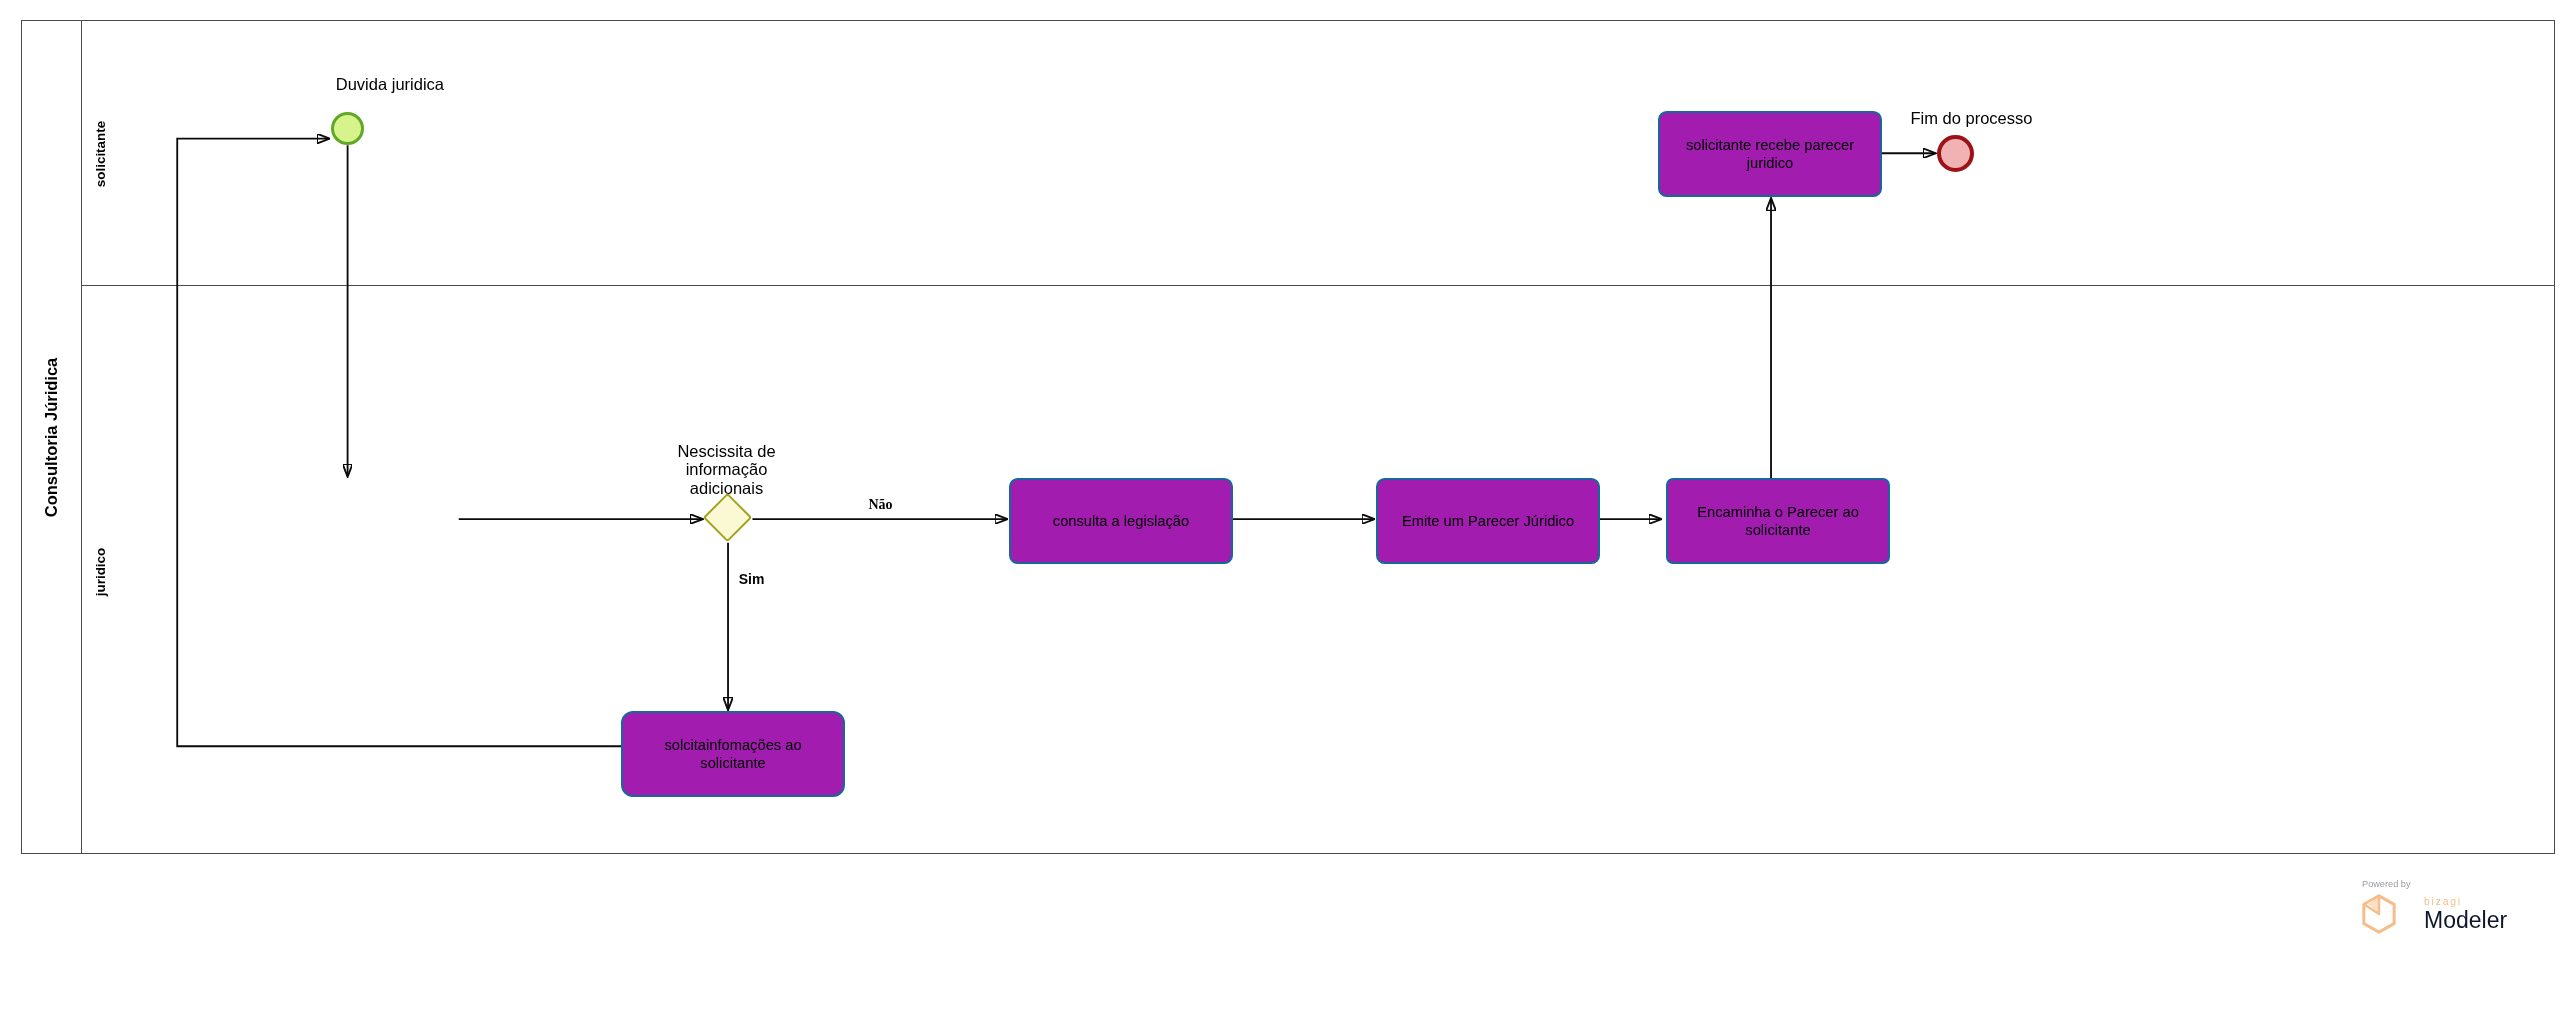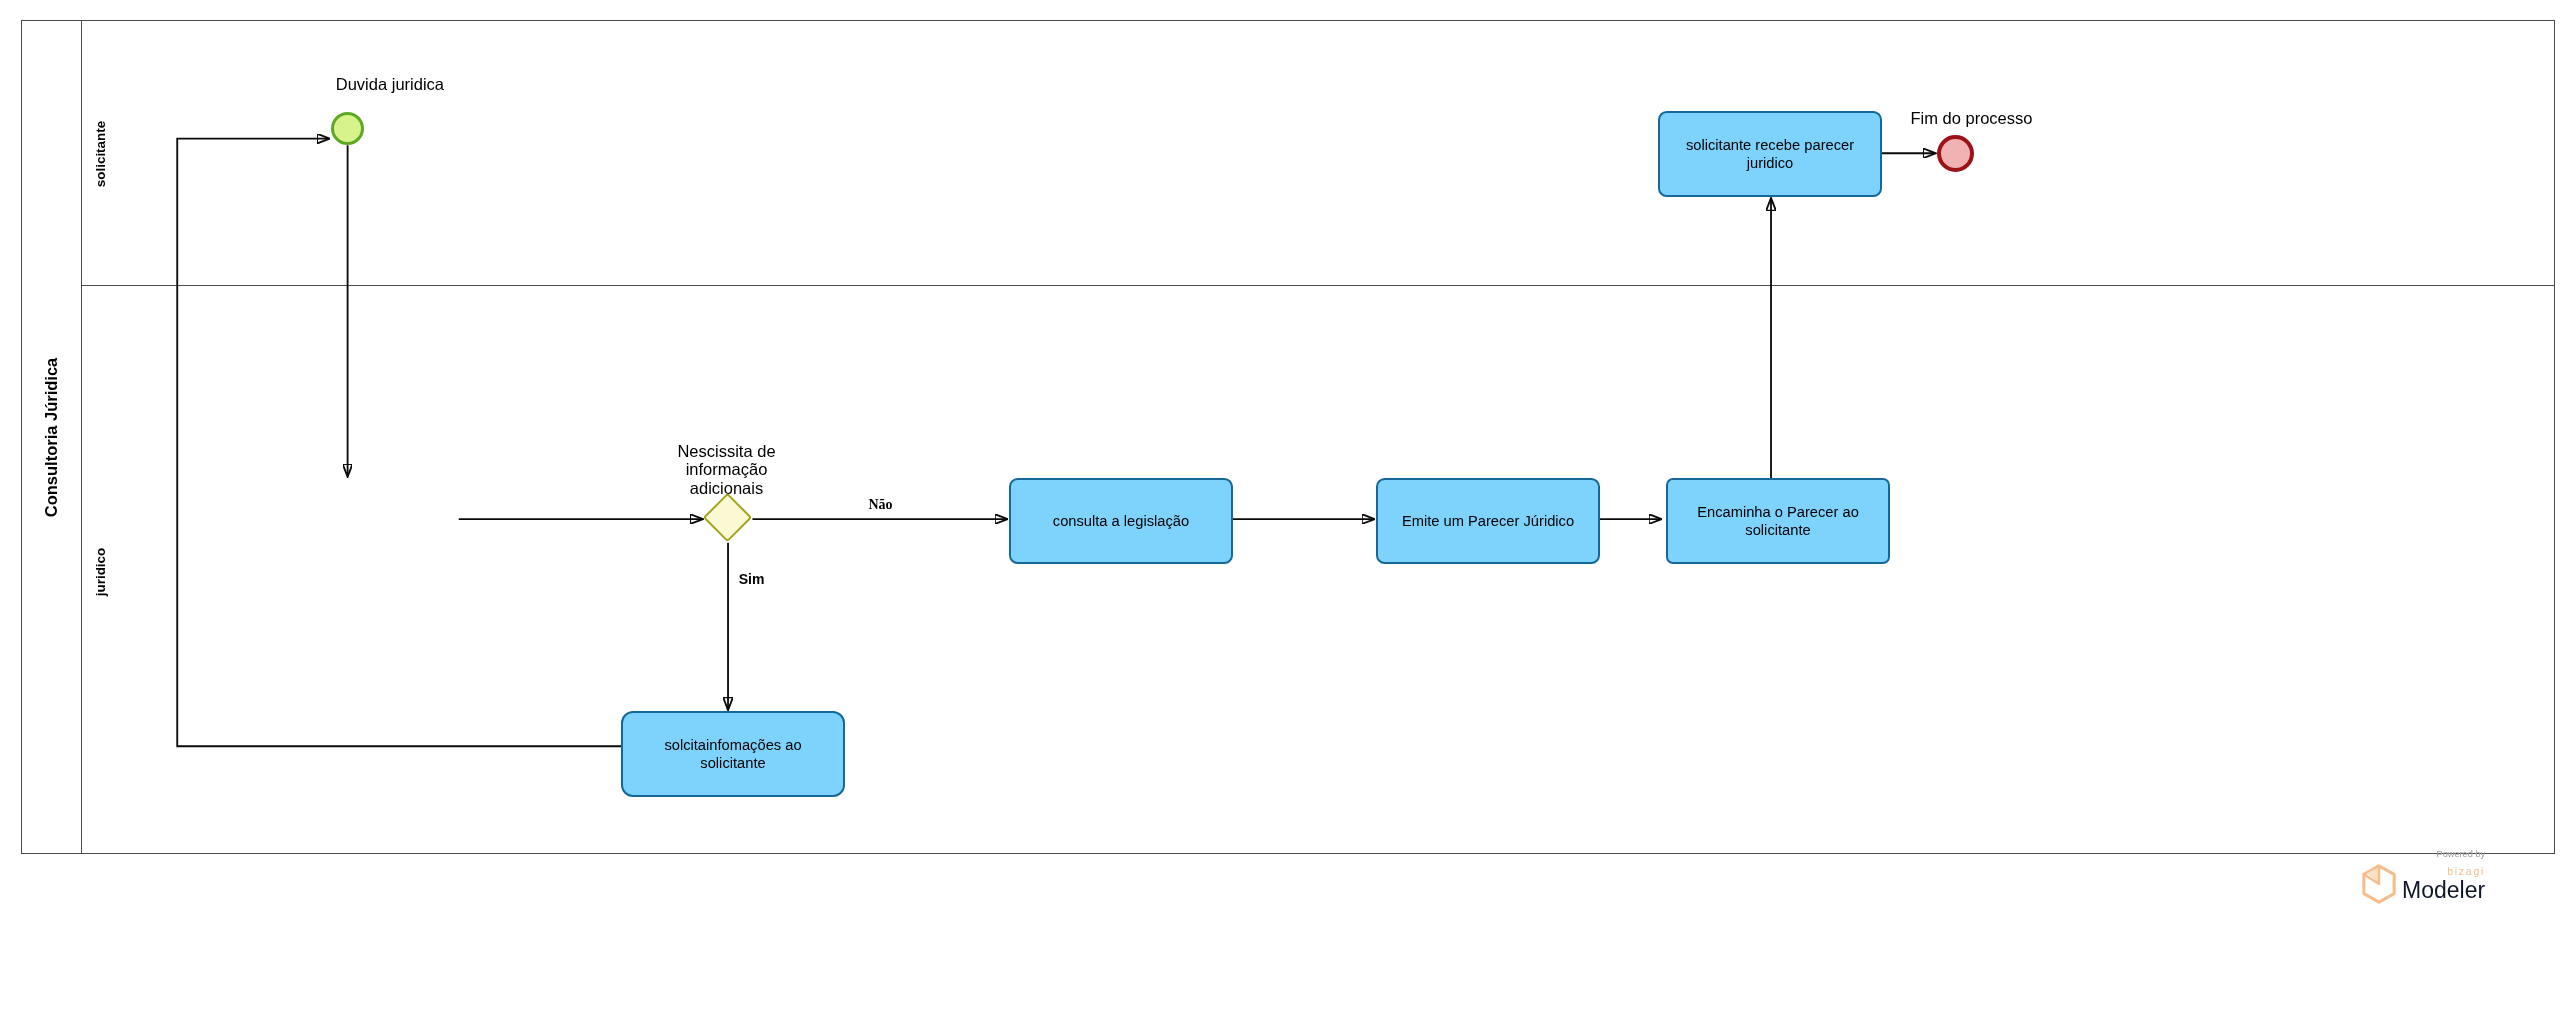--- a/index.html
+++ b/index.html
@@ -20,21 +20,21 @@
   .lane-label{width:244px;height:16px;line-height:16px;font-size:13.4px;font-weight:bold;}
   .lane-label-1{left:-43px;top:125px;}
   .lane-label-2{left:-43px;top:543px;}
 
   
   svg.connectors{position:absolute;left:0;top:0;width:2576px;height:1032px;}
   svg.connectors path,svg.connectors polyline{fill:none;stroke:#0a0a0a;stroke-width:3px;}
 
   
   .task{position:absolute;width:224px;height:86px;box-sizing:border-box;
-        background:#7dd3fc;border:2.4px solid #16689a;border-radius:8.6px;
+        background:#a21caf;border:2.4px solid #16689a;border-radius:8.6px;
         display:flex;align-items:center;justify-content:center;text-align:center;
         font-size:14.7px;line-height:18.3px;padding:0 18.3px;}
   .event{position:absolute;box-sizing:border-box;border-radius:50%;}
   .event-start{left:331px;top:112px;width:33px;height:33px;
         background:#d7f38c;border:3.1px solid #5fa826;}
   .event-end{left:1937px;top:135px;width:37px;height:37px;
         background:#f0b2b2;border:4.3px solid #9e1117;}
   .gateway{position:absolute;left:710px;top:500px;width:35px;height:35px;
         box-sizing:border-box;background:#fbf9d3;border:2.4px solid #a2a31f;
         border-radius:3.1px;transform:rotate(45deg);}
@@ -43,23 +43,23 @@
   .flabel{position:absolute;text-align:center;font-size:16.5px;line-height:18.3px;}
   .lbl-start{left:261px;top:75px;width:183px;text-align:right;}
   .lbl-end{left:1880px;top:109px;width:183px;}
   .lbl-gateway{left:635px;top:442px;width:183px;}
   .edge-label{position:absolute;width:61px;text-align:center;
         font-size:14px;font-weight:bold;}
   .lbl-nao{left:850px;top:497px;font-family:Liberation Serif, serif;}
   .lbl-sim{left:721px;top:571px;}
 
   
-  .branding{position:absolute;left:2362px;top:849px;text-align:right;}
+  .branding{position:absolute;left:2362px;top:879px;}
   .powered-by{font-size:9.2px;color:#9b9b9b;margin-bottom:4.9px;}
-  .brand-row{display:flex;align-items:center;gap:6px;}
+  .brand-row{display:flex;align-items:center;gap:28px;}
   .brand-col{display:flex;flex-direction:column;justify-content:center;}
   .brand-name{font-size:10.4px;color:#f5bd8b;letter-spacing:1.8px;margin-bottom:1.2px;}
   .brand-product{font-size:23px;color:#0f172a;line-height:24.4px;}
 </style>
 </head>
 <body>
 
 <div class="canvas">
 
   <div class="pool">

